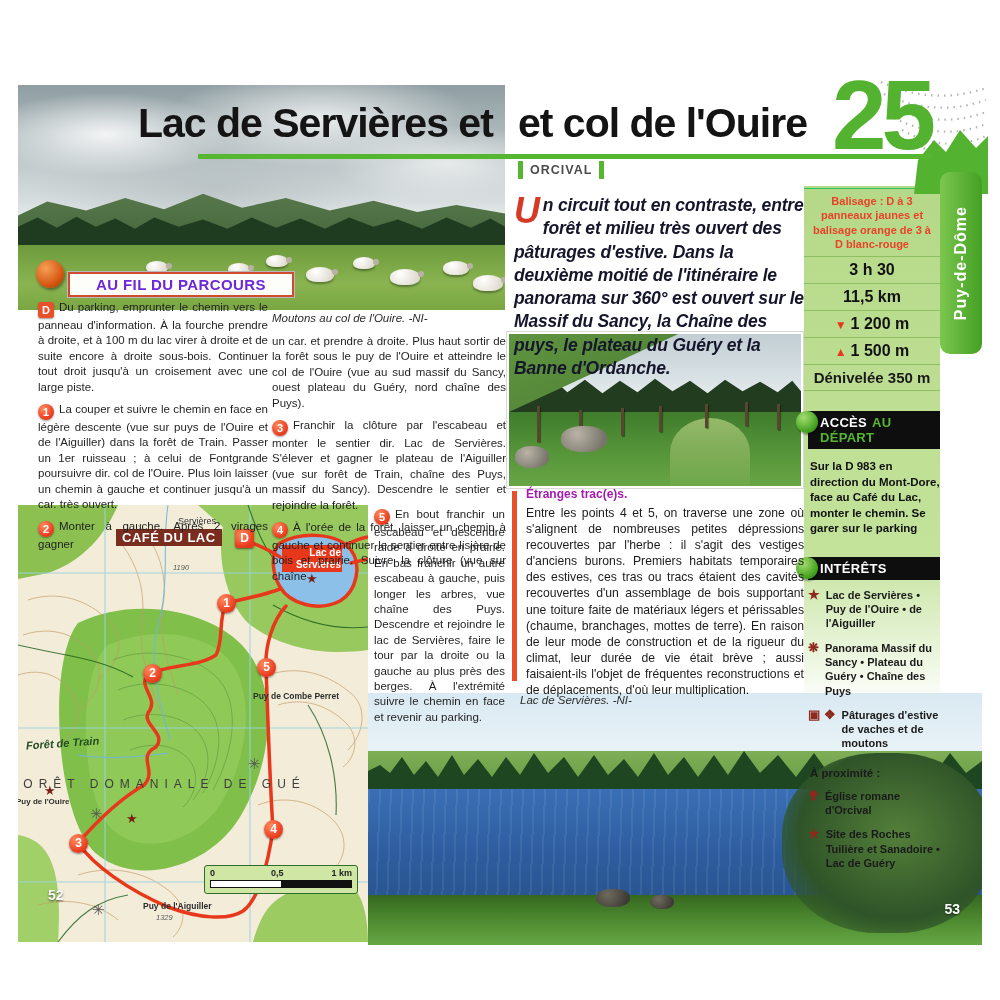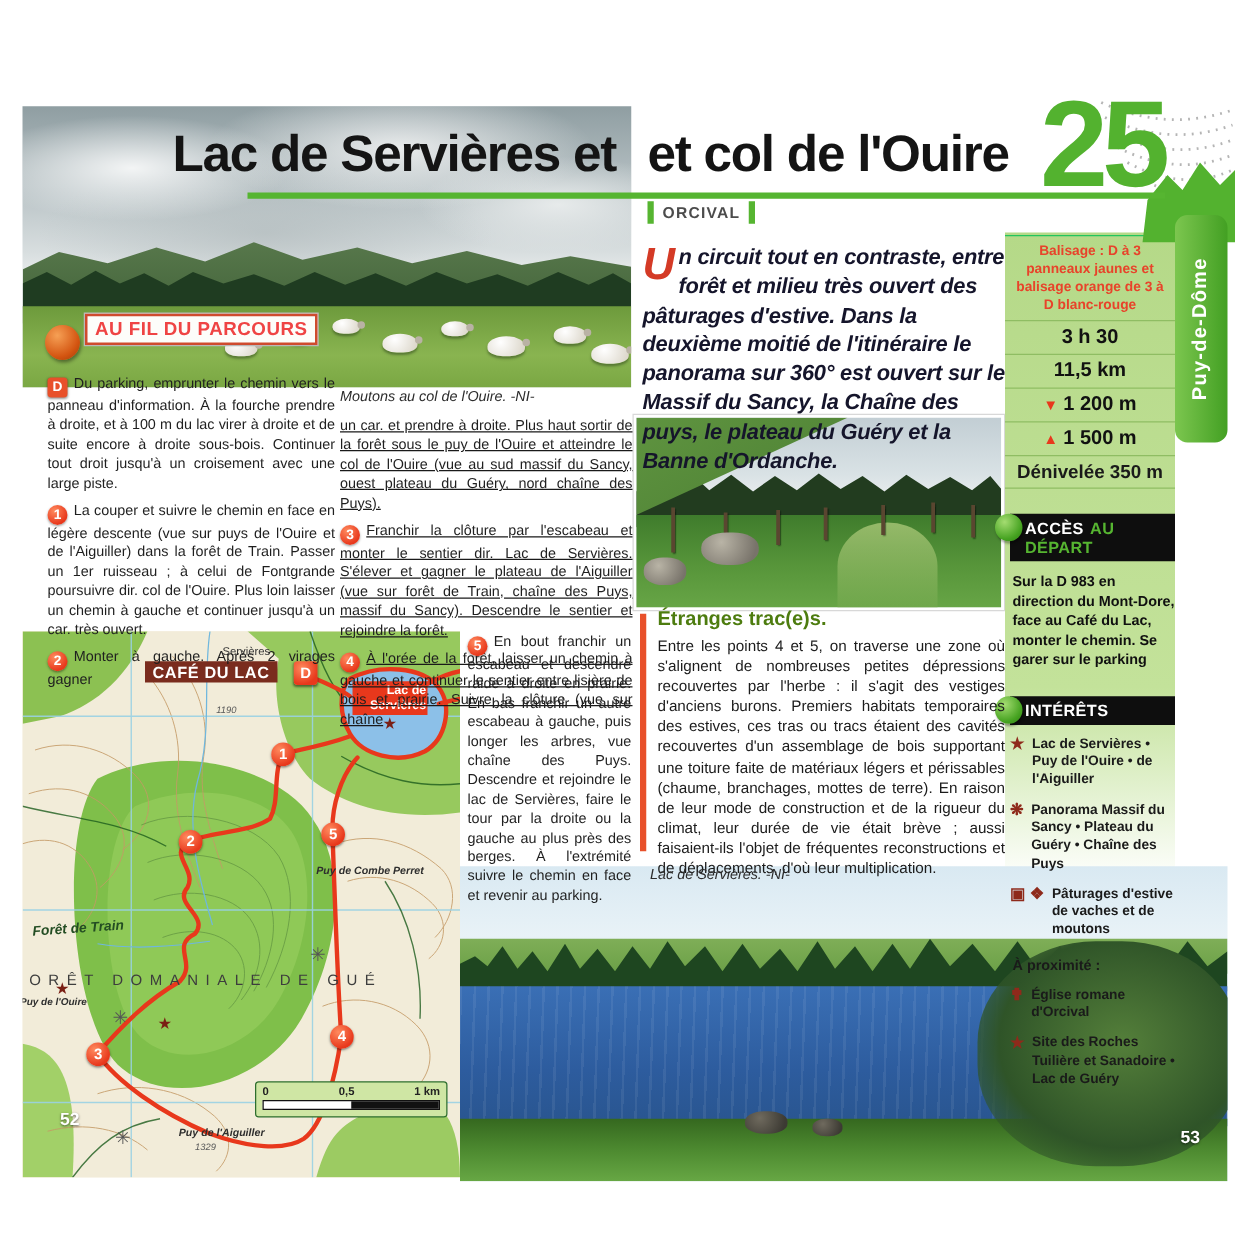--- a/index.html
+++ b/index.html
@@ -78,32 +78,32 @@
      background:linear-gradient(180deg,#3f7c2c,#57953a 55%,#67a546);}
   .photo-mid .path{position:absolute;left:55%;top:84px;width:80px;height:70px;background:
      linear-gradient(180deg,rgba(170,200,120,.8),rgba(120,170,80,.4));border-radius:50% 50% 0 0;}
   .post{position:absolute;width:3px;background:#5a4630;box-shadow:1px 1px 1px rgba(0,0,0,.4);}
   .rock{position:absolute;background:radial-gradient(circle at 35% 30%,#b9b4a6,#78736a 80%);border-radius:45%;}
 
   
   .feature{left:512px;top:487px;width:292px;z-index:4;}
   .feature .bar{position:absolute;left:0;top:4px;width:5px;height:190px;background:#e8502a;}
   .feature .inner{margin-left:14px;}
-  .feature h3{margin:0 0 4px 0;font-size:16px;color:#4d7c0f;}
+  .feature h3{margin:0 0 4px 0;font-size:12px;color:#a21caf;}
   .feature p{margin:0;font-size:12.2px;line-height:1.32;color:#1c1c1c;text-align:justify;}
 
   .caption{font-style:italic;font-size:11.5px;color:#2c2c2c;z-index:5;}
 
   
   .oball{left:36px;top:260px;width:28px;height:28px;border-radius:50%;z-index:6;
      background:radial-gradient(circle at 35% 30%,#f6a055,#d35410 65%,#9c3a07);box-shadow:1px 2px 3px rgba(0,0,0,.4);}
-  .parcours-hdr{left:68px;top:251px;z-index:6;background:#fdfdfa;border:2px solid #cf4b2e;box-shadow:0 0 0 1px #b9b9b9;
-     padding:2px 6px;font-size:15px;font-weight:bold;color:#ef4444;letter-spacing:.4px;white-space:nowrap;}
+  .parcours-hdr{left:68px;top:272px;z-index:6;background:#fdfdfa;border:2px solid #cf4b2e;box-shadow:0 0 0 1px #b9b9b9;
+     padding:2px 26px;font-size:15px;font-weight:bold;color:#6d28d9;letter-spacing:.4px;white-space:nowrap;}
   .col-left{left:38px;top:300px;width:230px;z-index:4;}
-  .col-mid{left:272px;top:310px;width:234px;z-index:4;text-decoration:underline;}
+  .col-mid{left:272px;top:310px;width:234px;z-index:4;}
   .col-narrow{left:374px;top:507px;width:131px;z-index:5;}
   .step{margin:0 0 7px 0;font-size:11.5px;line-height:1.34;text-align:justify;color:#1f1f1f;}
   .mk{display:inline-block;width:16px;height:16px;margin-right:5px;vertical-align:-3px;text-align:center;
      line-height:16px;color:#fff;font-weight:bold;font-size:11px;
      background:radial-gradient(circle at 35% 30%,#ff8a5e,#e8381c 70%);border-radius:50%;box-shadow:0 1px 2px rgba(0,0,0,.4);}
   .mk.sq{border-radius:3px;background:#e8502a;}
   .cont{margin:0 0 7px 0;font-size:11.5px;line-height:1.34;text-align:justify;color:#1f1f1f;}
 
   
   .map{left:18px;top:505px;width:350px;height:437px;overflow:hidden;z-index:1;background:#f2ecd9;}
@@ -111,21 +111,21 @@
   .maplabel{position:absolute;color:#333;}
   .cafe{background:#7a2c1e;color:#fff;font-weight:bold;font-size:13px;padding:1px 6px;letter-spacing:.5px;white-space:nowrap;}
   .lakelabel{background:#e8381c;color:#fff;font-weight:bold;font-size:10px;width:58px;text-align:right;line-height:1.15;padding:2px 1px;}
   .mapmk{position:absolute;width:19px;height:19px;border-radius:50%;text-align:center;line-height:19px;color:#fff;
      font-weight:bold;font-size:12px;background:radial-gradient(circle at 35% 30%,#ff8a5e,#e8381c 70%);box-shadow:0 1px 2px rgba(0,0,0,.5);}
   .mapmk.sq{border-radius:3px;}
   .mapstar{position:absolute;color:#7a1f14;font-size:13px;}
   .sunray{position:absolute;color:#555;font-size:15px;}
   .ftrain{font-style:italic;font-size:11px;color:#234d23;font-weight:bold;}
   .fdom{letter-spacing:6px;font-size:12px;color:#3d3d3d;white-space:nowrap;}
-  .puylab{font-style:italic;font-weight:bold;font-size:8.5px;color:#2e2e2e;white-space:nowrap;}
+  .puylab{font-weight:bold;font-size:8.5px;color:#2e2e2e;white-space:nowrap;}
   .elev{font-size:7.5px;color:#5a5a5a;font-style:italic;}
   .scalebar{position:absolute;left:186px;top:360px;width:152px;height:27px;background:#cfe6a4;border:1px solid #2d6e2d;border-radius:3px;}
   .scalebar .lbl{position:absolute;top:2px;font-size:9px;font-weight:bold;color:#222;}
   .scalebar .bar{position:absolute;left:5px;right:5px;bottom:5px;height:6px;border:1px solid #111;background:#fff;}
   .scalebar .bar .half{position:absolute;right:0;top:0;bottom:0;width:50%;background:#111;}
   .pagenum{font-weight:bold;color:#fff;font-size:14px;text-shadow:0 1px 2px rgba(0,0,0,.6);z-index:6;}
 
   
   .photo-bottom{left:368px;top:693px;width:614px;height:252px;overflow:hidden;z-index:2;
      background:linear-gradient(180deg,#d9e9f2 0%,#e8f2f7 22%,#dcebf3 30%);}

